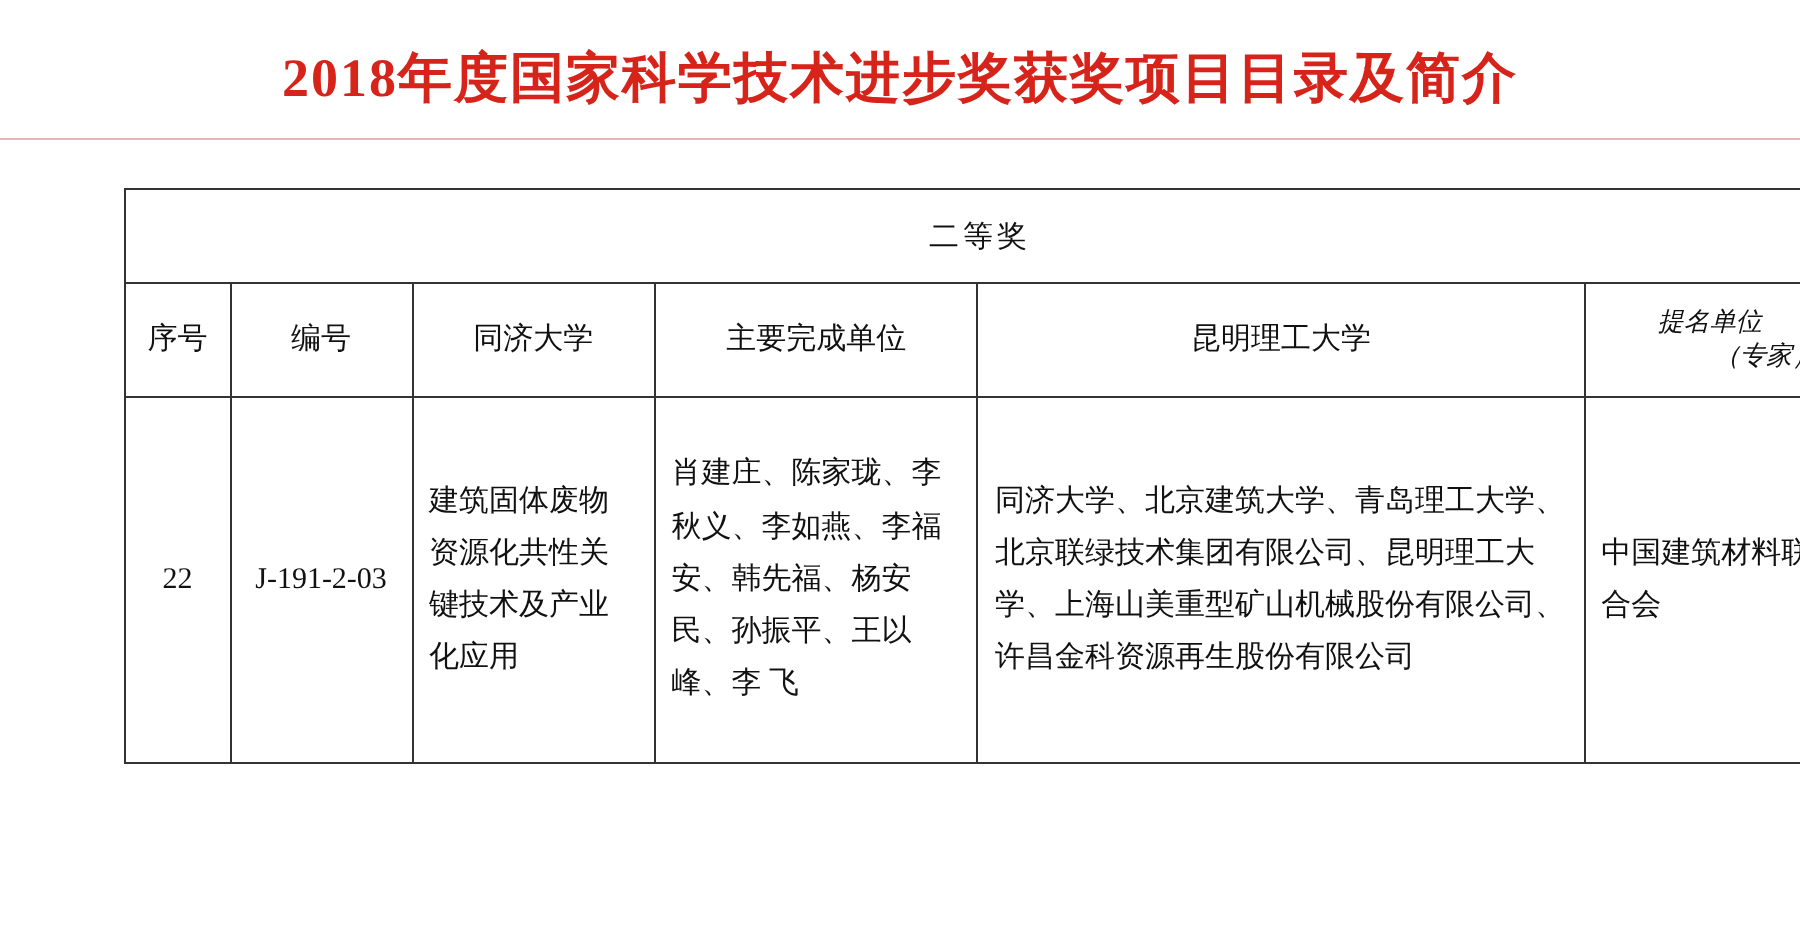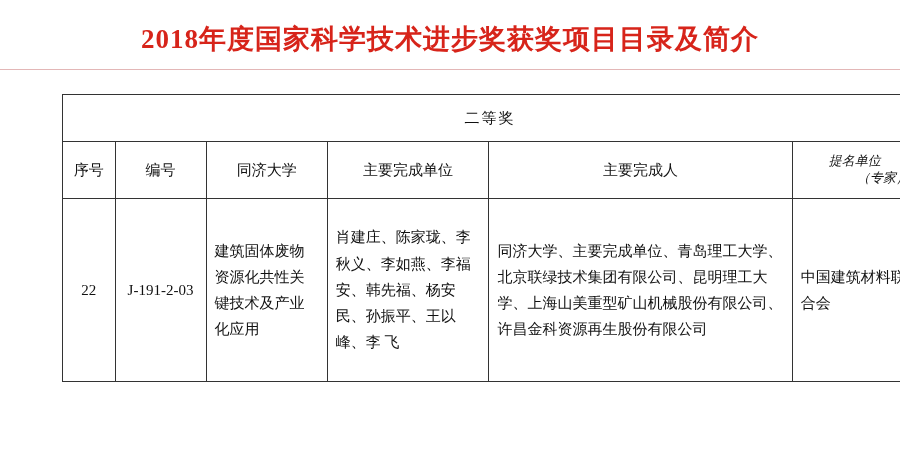--- a/index.html
+++ b/index.html
@@ -122,37 +122,37 @@
       </colgroup>
       <tbody>
         <tr class="band-row">
           <td colspan="6">二等奖</td>
         </tr>
         <tr class="head-row">
           <td>序号</td>
           <td>编号</td>
           <td>同济大学</td>
           <td>主要完成单位</td>
-          <td>主要完成人</td>
+          <td>昆明理工大学</td>
           <td>
             <span class="sub-label" style="text-align:center">提名单位</span>
             <span class="sub-label" style="text-align:right">（专家）</span>
           </td>
         </tr>
         <tr class="data-row">
           <td>22</td>
           <td class="mono">J-191-2-03</td>
           <td>
             <span class="wrap-text">建筑固体废物资源化共性关键技术及产业化应用</span>
           </td>
           <td>
             <span class="wrap-text">肖建庄、陈家珑、李秋义、李如燕、李福安、韩先福、杨安民、孙振平、王以峰、李 飞</span>
           </td>
           <td>
-            <span class="wrap-text">同济大学、主要完成单位、青岛理工大学、北京联绿技术集团有限公司、昆明理工大学、上海山美重型矿山机械股份有限公司、许昌金科资源再生股份有限公司</span>
+            <span class="wrap-text">同济大学、北京建筑大学、青岛理工大学、北京联绿技术集团有限公司、昆明理工大学、上海山美重型矿山机械股份有限公司、许昌金科资源再生股份有限公司</span>
           </td>
           <td>
             <span class="wrap-text">中国建筑材料联合会</span>
           </td>
         </tr>
       </tbody>
     </table>
   </div>
 
 </div>

